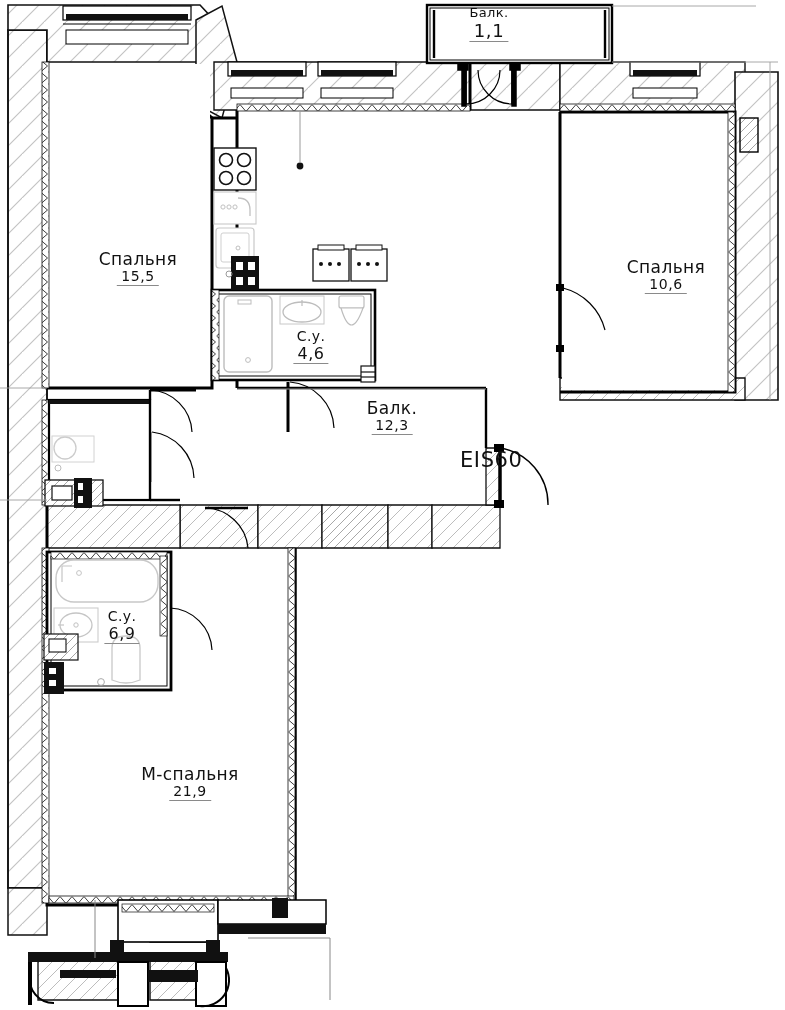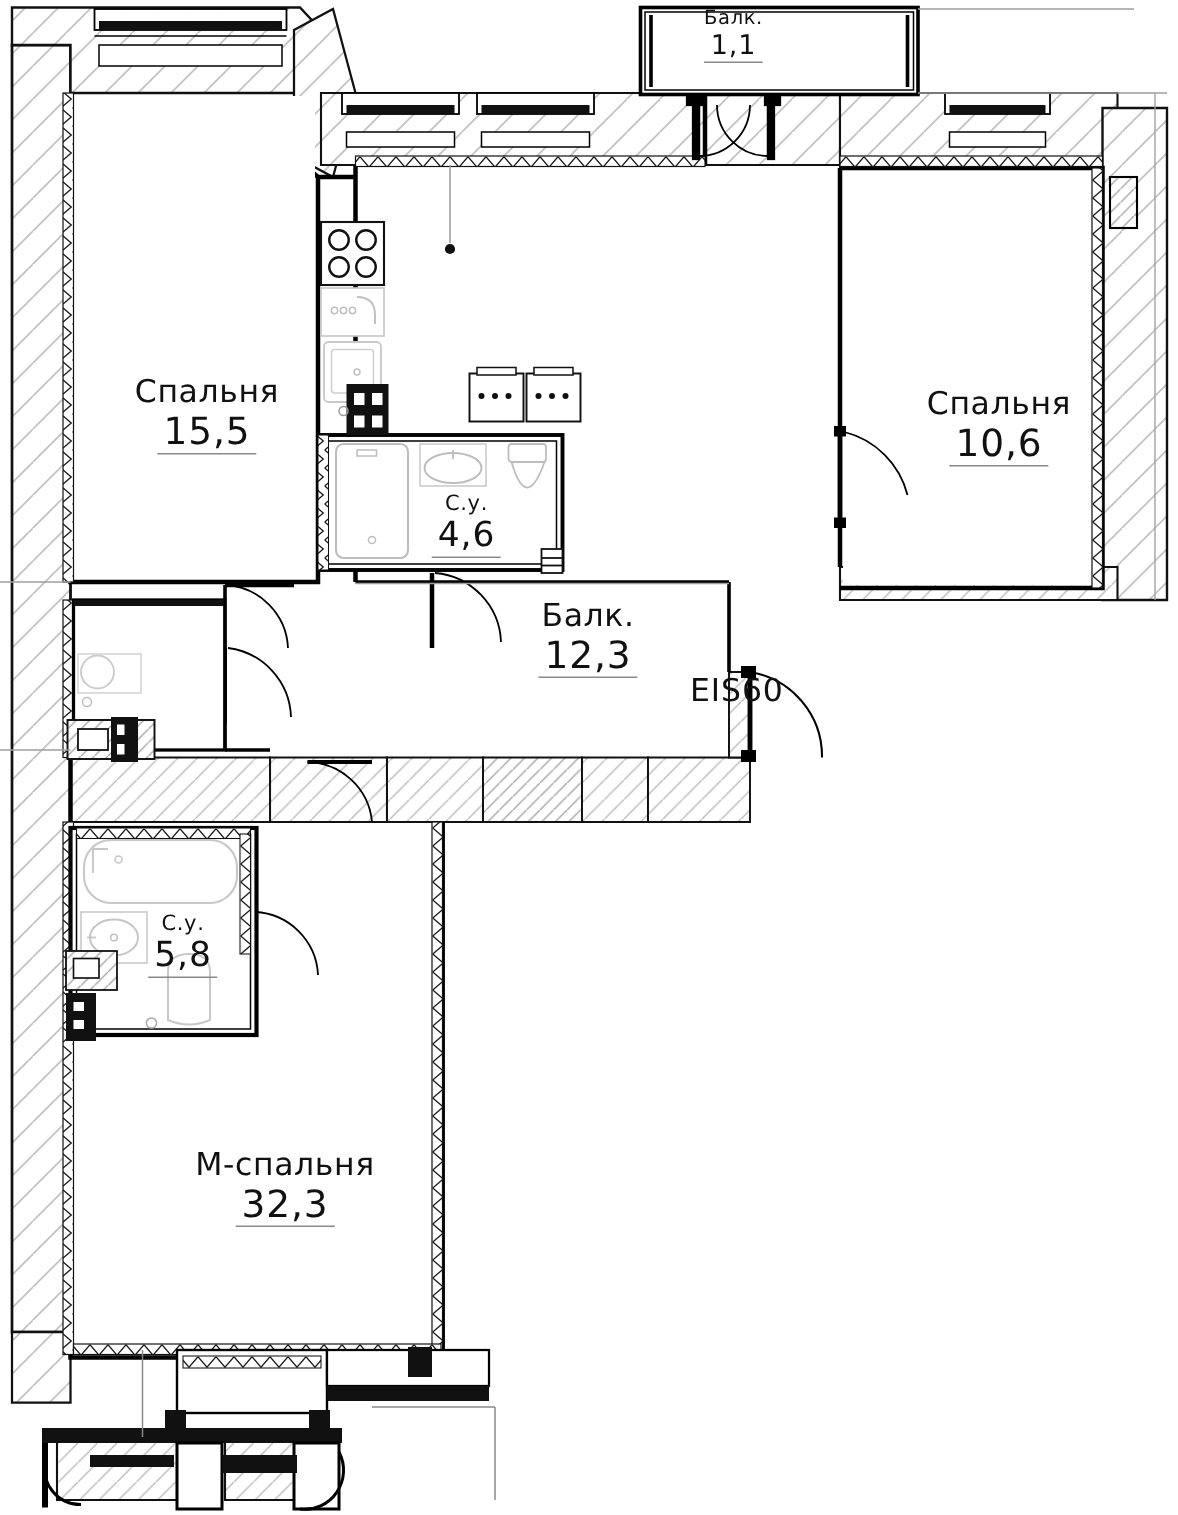--- a/index.html
+++ b/index.html
@@ -3,25 +3,25 @@
 <meta charset="utf-8">
 <title>Floor Plan</title>
 <style>
   html,body{margin:0;padding:0;background:#ffffff;}
   body{font-family:"DejaVu Sans","Liberation Sans",sans-serif;}
   #plan-root{position:relative;width:785px;height:1010px;background:#fff;overflow:hidden;padding-left:12px;}
   #plan-svg{position:absolute;left:0;top:0;width:785px;height:1010px;}
   .room-label{position:absolute;text-align:center;color:#111;line-height:1.08;
               font-family:"DejaVu Sans","Liberation Sans",sans-serif;
               white-space:nowrap;user-select:none;}
-  .room-label .rl-name{display:block;font-size:21px;letter-spacing:0.4px;}
-  .room-label .rl-area{display:block;font-size:25px;letter-spacing:0.6px;margin-top:1px;}
+  .room-label .rl-name{display:block;font-size:17px;letter-spacing:0.4px;}
+  .room-label .rl-area{display:block;font-size:14px;letter-spacing:0.6px;margin-top:1px;}
   .room-label .rl-area-wrap{display:inline-block;border-bottom:1.1px solid #8a8a8a;padding:0 4px 1px 4px;}
   .room-label.small .rl-name{font-size:14px;margin-top:16px;}
-  .room-label.small .rl-area{font-size:23px;}
+  .room-label.small .rl-area{font-size:16px;}
   .room-label.tiny .rl-name{font-size:13px;}
   .room-label.tiny .rl-area{font-size:18px;}
   .plain-label{position:absolute;color:#111;font-size:21px;letter-spacing:0.6px;
                font-family:"DejaVu Sans","Liberation Sans",sans-serif;white-space:nowrap;user-select:none;}
 </style>
 </head>
 <body>
 
 <div id="plan-root">
 
@@ -409,26 +409,26 @@
   <div class="room-label" style="left:392px;top:399px;transform:translateX(-50%);">
     <span class="rl-name">Балк.</span>
     <span class="rl-area">
       <span class="rl-area-wrap">12,3</span>
     </span>
   </div>
 
   <div class="room-label small" style="left:122px;top:593px;transform:translateX(-50%);">
     <span class="rl-name">С.у.</span>
     <span class="rl-area">
-      <span class="rl-area-wrap">5,8</span>
+      <span class="rl-area-wrap">6,9</span>
     </span>
   </div>
 
   <div class="room-label" style="left:190px;top:729px;transform:translateX(-50%);margin-top:36px;">
     <span class="rl-name">М-спальня</span>
     <span class="rl-area">
-      <span class="rl-area-wrap">32,3</span>
+      <span class="rl-area-wrap">21,9</span>
     </span>
   </div>
 
   <div class="plain-label" style="left:460px;top:417px;margin-top:31px;">EIS60</div>
 
 </div>
 
 </body></html>

